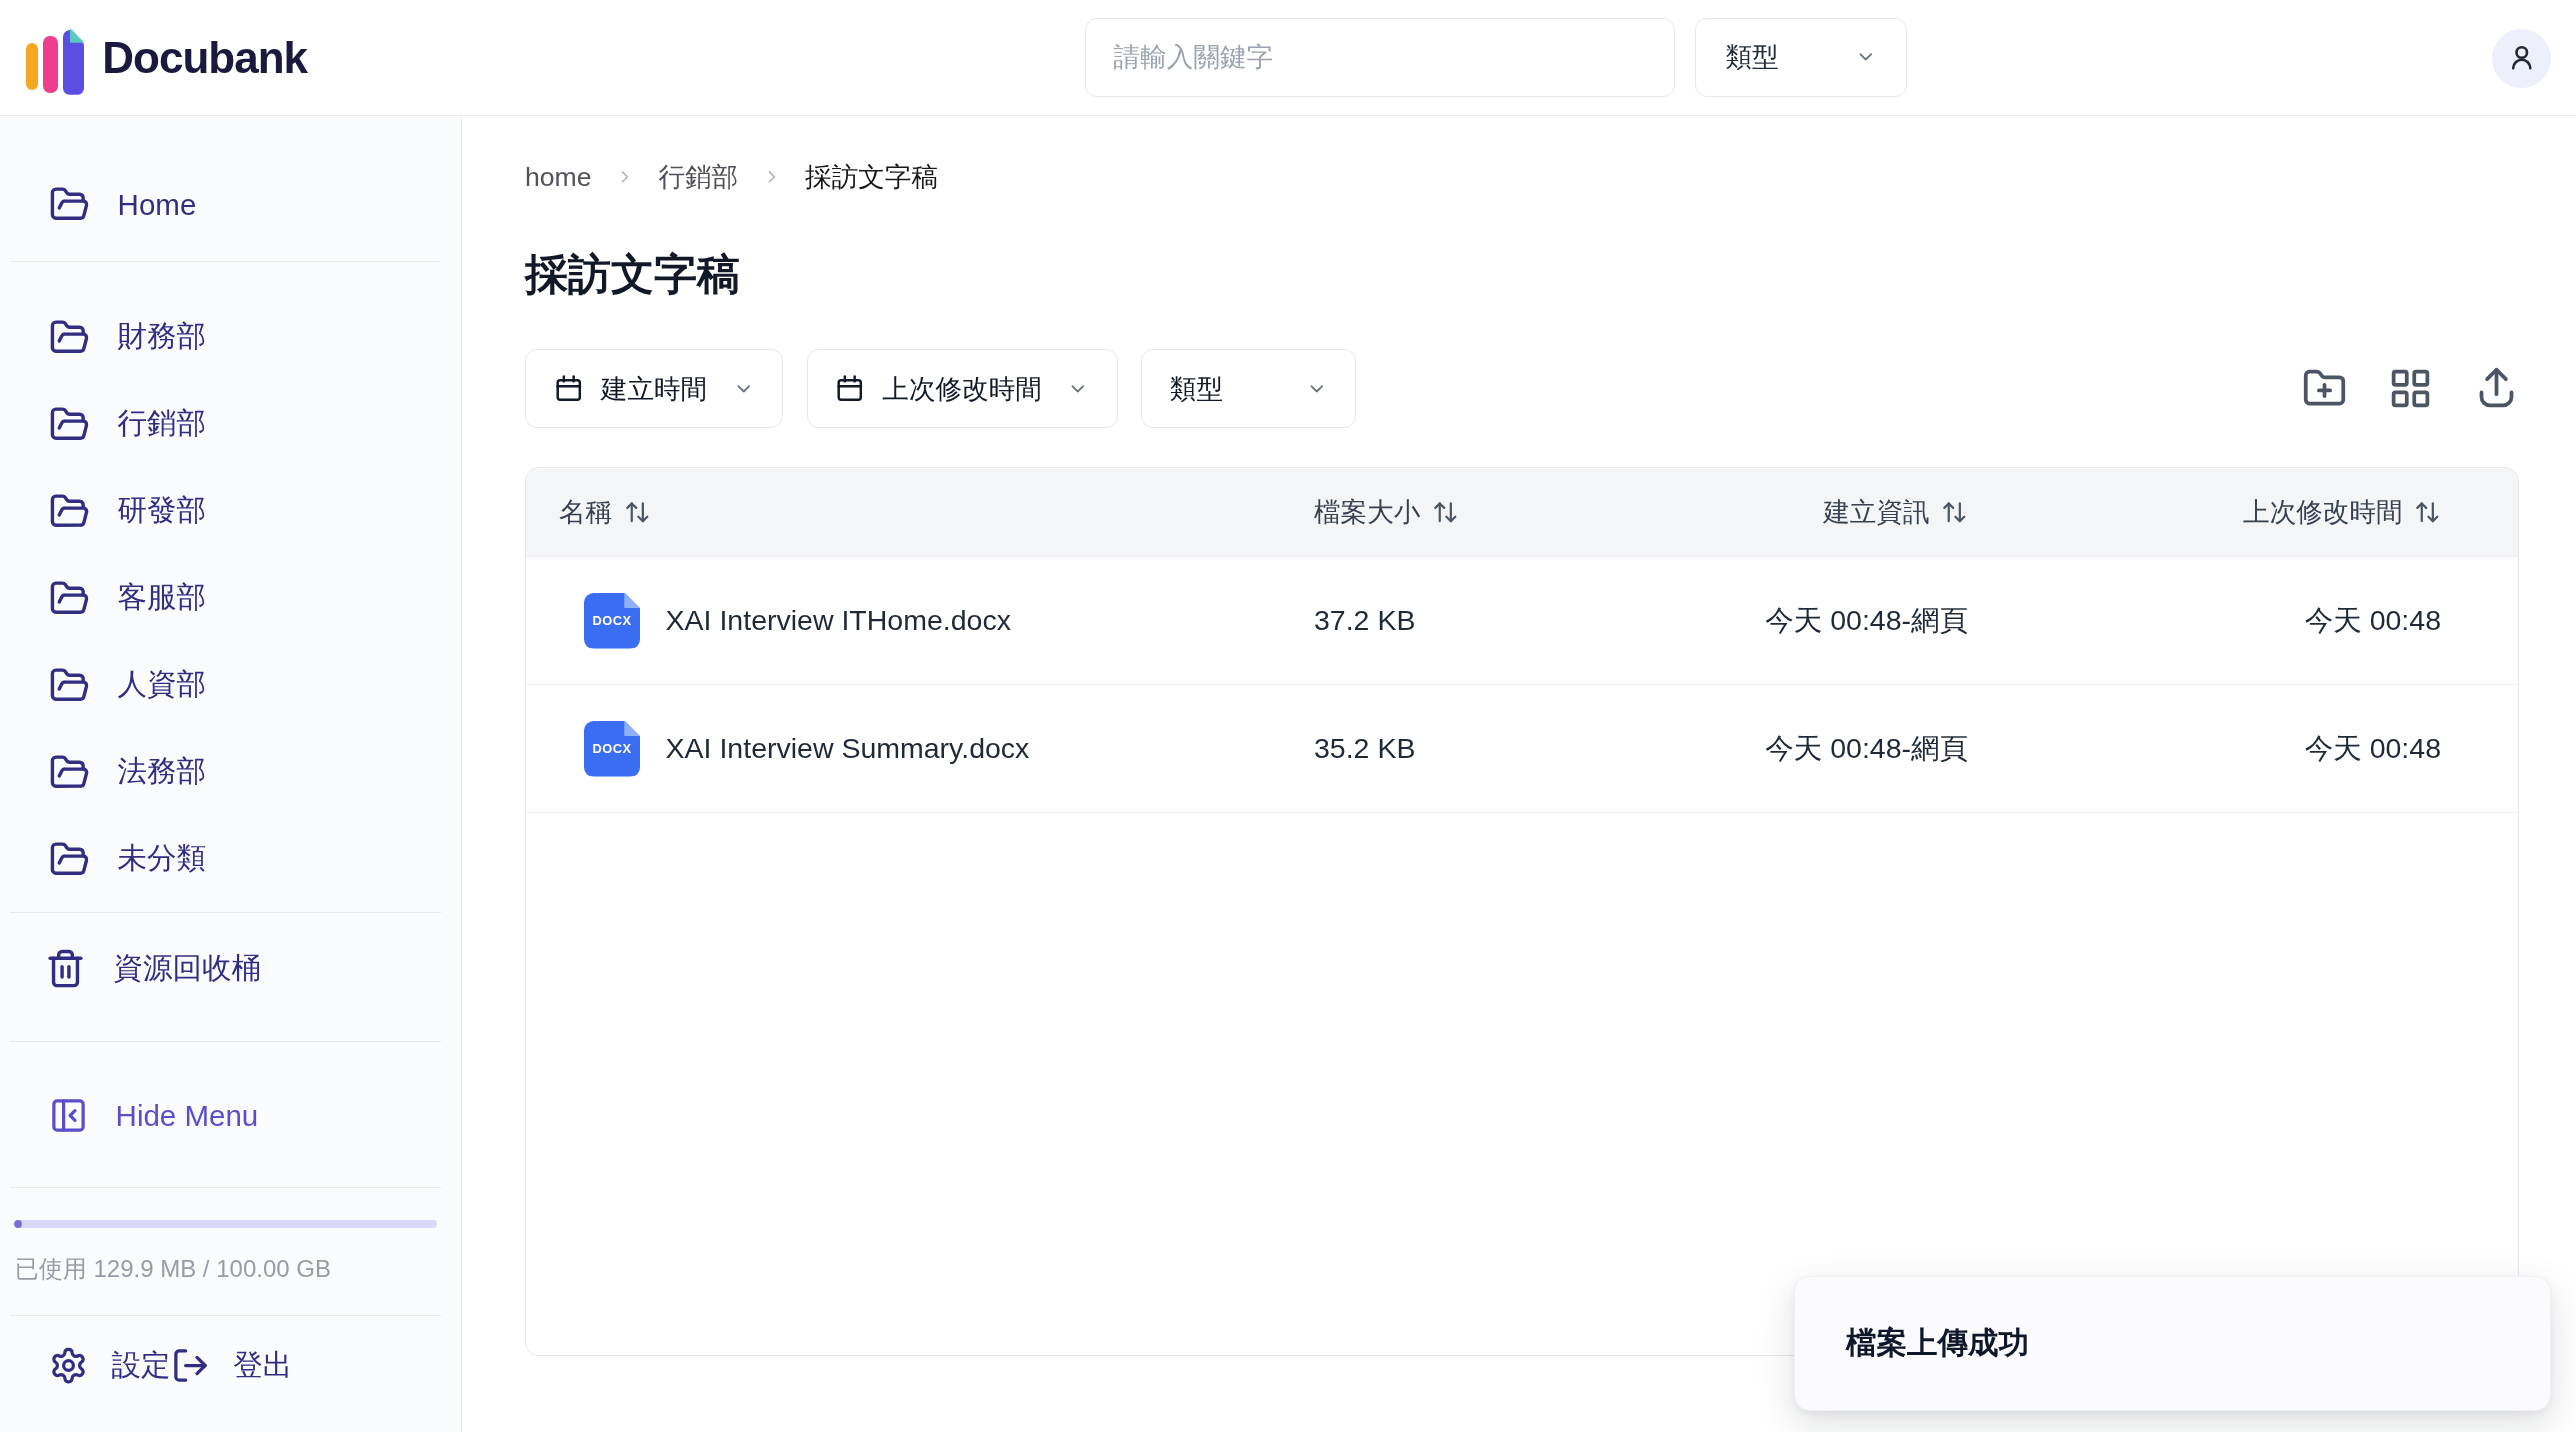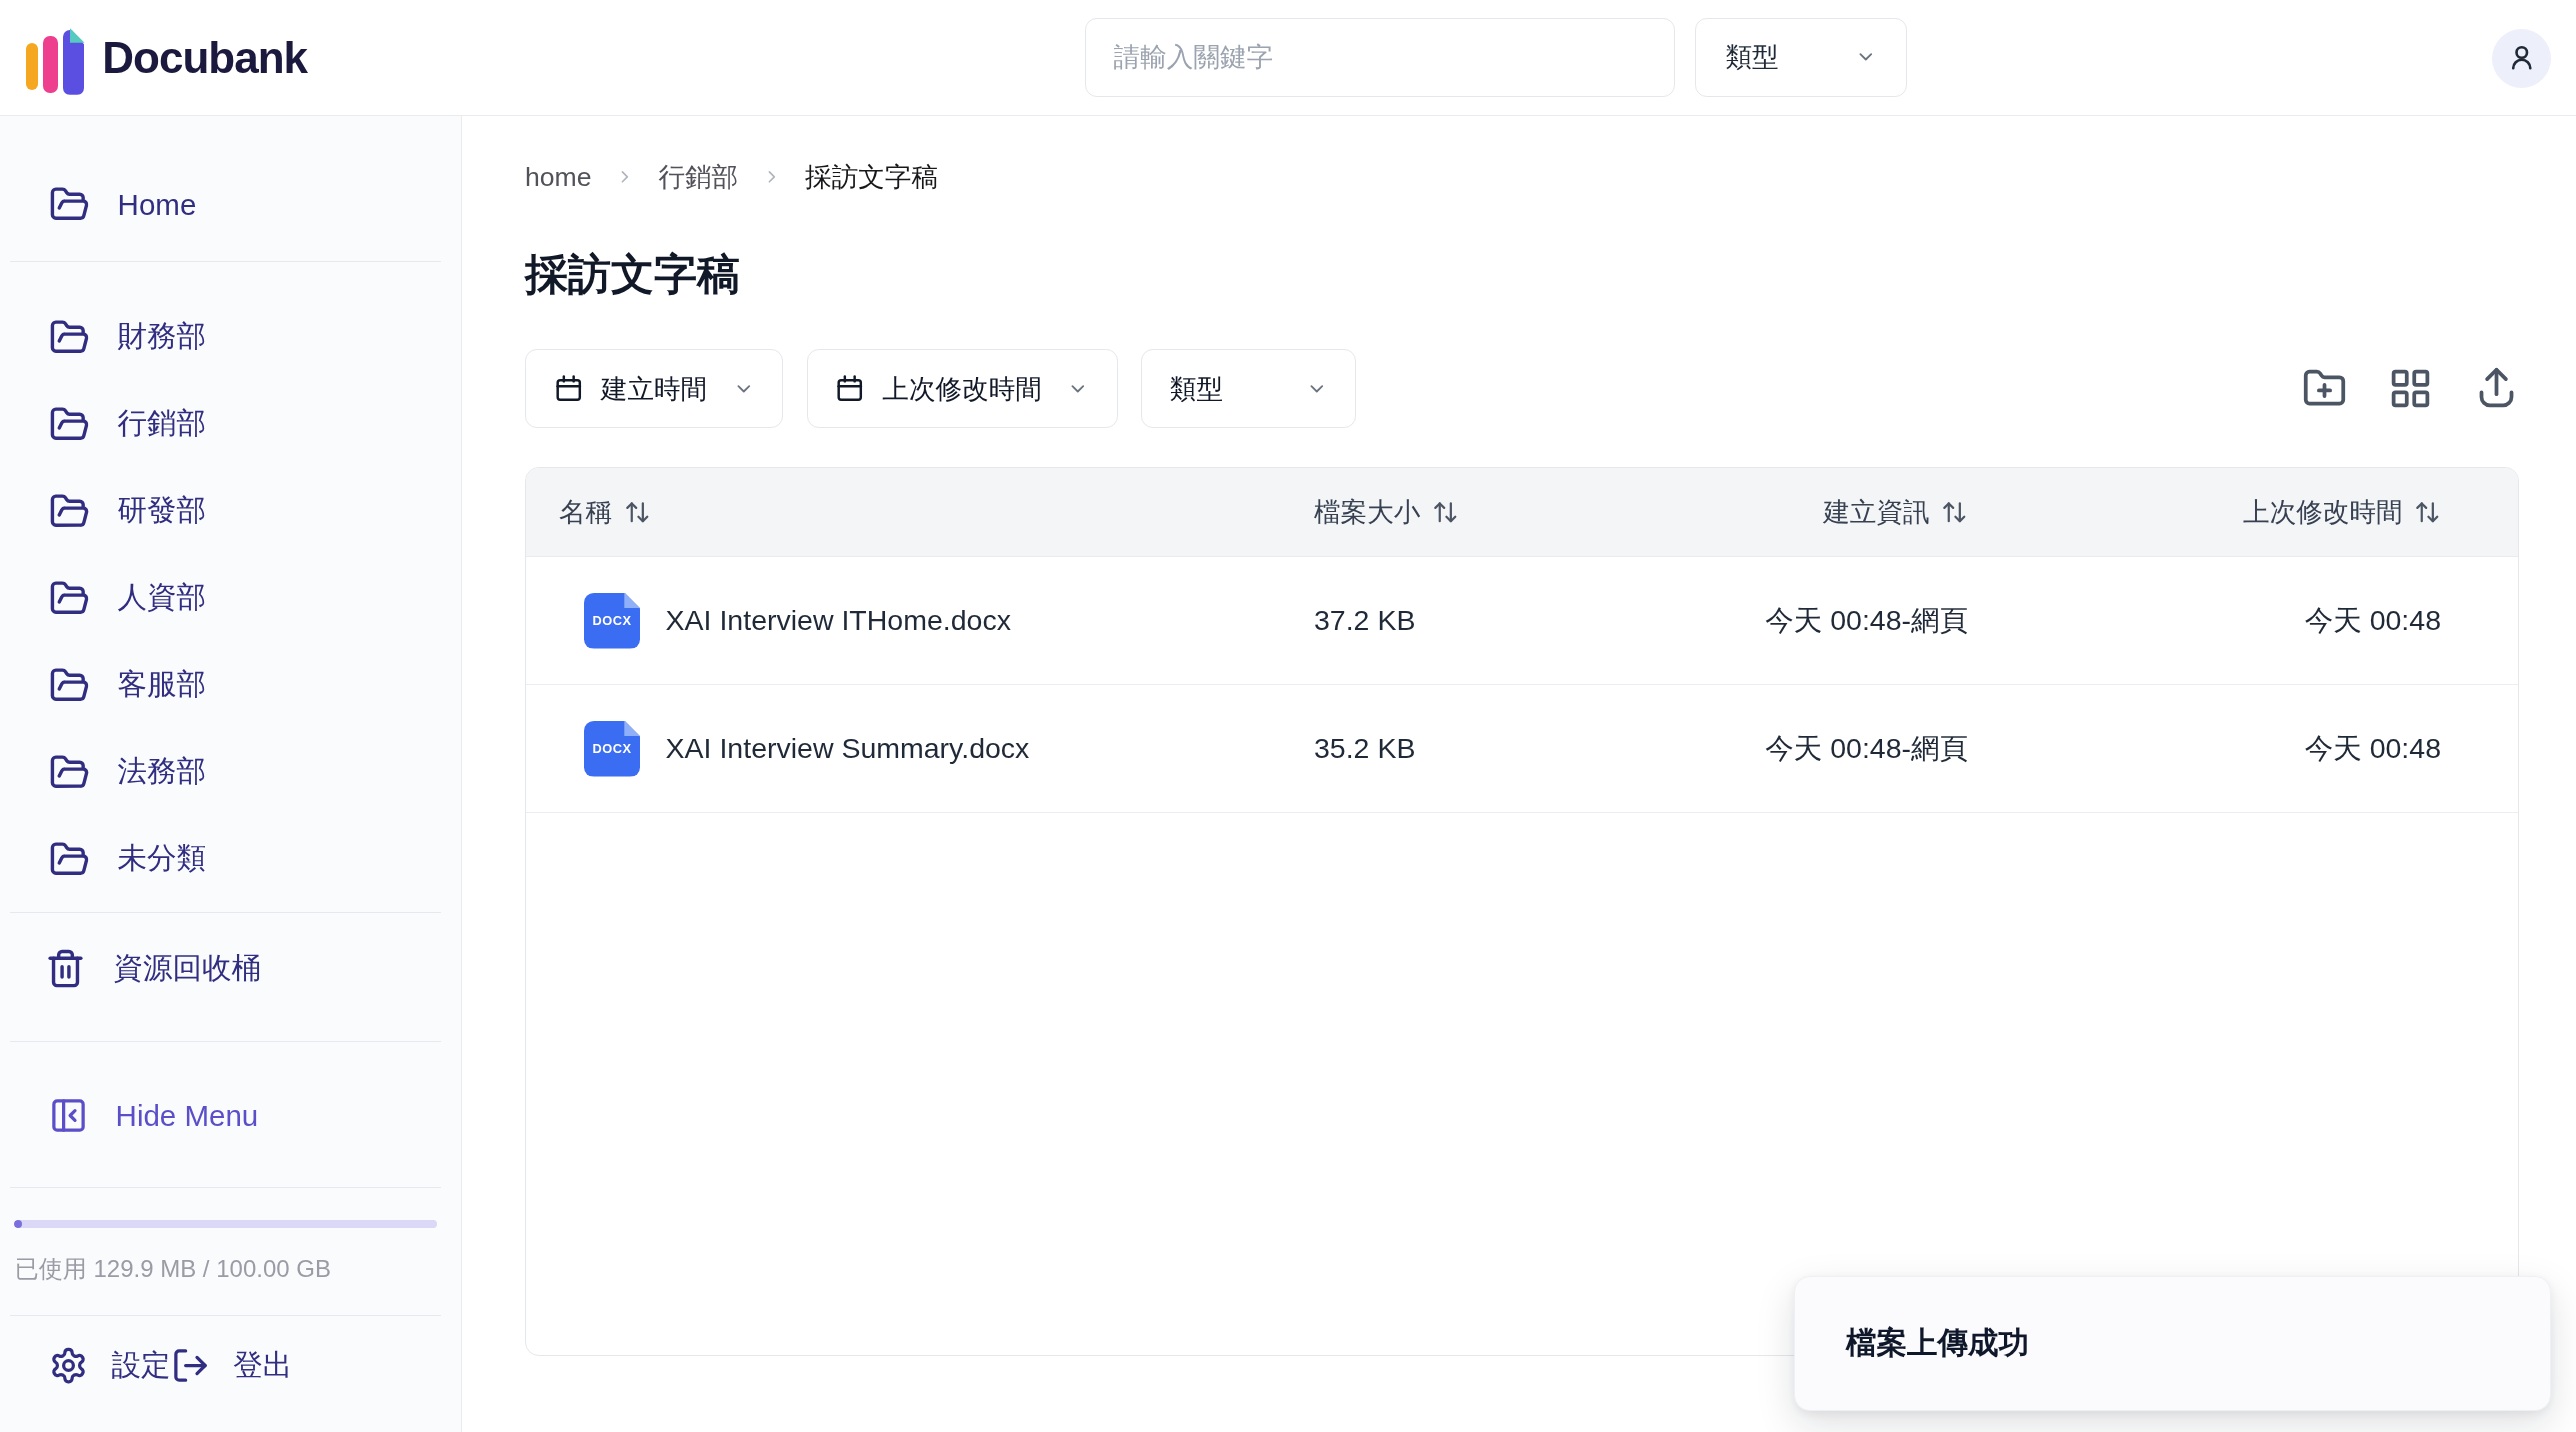--- a/index.html
+++ b/index.html
@@ -192,27 +192,27 @@
     <div class="side-item">
       <svg class="ic" width="41" height="41" viewBox="0 0 24 24" fill="none" stroke="currentColor" stroke-width="2" stroke-linecap="round" stroke-linejoin="round">
           <path d="m6 14 1.45-2.9A2 2 0 0 1 9.24 10H20a2 2 0 0 1 1.94 2.5l-1.55 6a2 2 0 0 1-1.94 1.5H4a2 2 0 0 1-2-2V5a2 2 0 0 1 2-2h3.93a2 2 0 0 1 1.66.9l.82 1.2a2 2 0 0 0 1.66.9H18a2 2 0 0 1 2 2v2"></path>
         </svg>
       <span>研發部</span>
     </div>
     <div class="side-item">
       <svg class="ic" width="41" height="41" viewBox="0 0 24 24" fill="none" stroke="currentColor" stroke-width="2" stroke-linecap="round" stroke-linejoin="round">
           <path d="m6 14 1.45-2.9A2 2 0 0 1 9.24 10H20a2 2 0 0 1 1.94 2.5l-1.55 6a2 2 0 0 1-1.94 1.5H4a2 2 0 0 1-2-2V5a2 2 0 0 1 2-2h3.93a2 2 0 0 1 1.66.9l.82 1.2a2 2 0 0 0 1.66.9H18a2 2 0 0 1 2 2v2"></path>
         </svg>
+      <span>客服部</span>
+    </div>
+    <div class="side-item">
+      <svg class="ic" width="41" height="41" viewBox="0 0 24 24" fill="none" stroke="currentColor" stroke-width="2" stroke-linecap="round" stroke-linejoin="round">
+          <path d="m6 14 1.45-2.9A2 2 0 0 1 9.24 10H20a2 2 0 0 1 1.94 2.5l-1.55 6a2 2 0 0 1-1.94 1.5H4a2 2 0 0 1-2-2V5a2 2 0 0 1 2-2h3.93a2 2 0 0 1 1.66.9l.82 1.2a2 2 0 0 0 1.66.9H18a2 2 0 0 1 2 2v2"></path>
+        </svg>
       <span>人資部</span>
-    </div>
-    <div class="side-item">
-      <svg class="ic" width="41" height="41" viewBox="0 0 24 24" fill="none" stroke="currentColor" stroke-width="2" stroke-linecap="round" stroke-linejoin="round">
-          <path d="m6 14 1.45-2.9A2 2 0 0 1 9.24 10H20a2 2 0 0 1 1.94 2.5l-1.55 6a2 2 0 0 1-1.94 1.5H4a2 2 0 0 1-2-2V5a2 2 0 0 1 2-2h3.93a2 2 0 0 1 1.66.9l.82 1.2a2 2 0 0 0 1.66.9H18a2 2 0 0 1 2 2v2"></path>
-        </svg>
-      <span>客服部</span>
     </div>
     <div class="side-item">
       <svg class="ic" width="41" height="41" viewBox="0 0 24 24" fill="none" stroke="currentColor" stroke-width="2" stroke-linecap="round" stroke-linejoin="round">
           <path d="m6 14 1.45-2.9A2 2 0 0 1 9.24 10H20a2 2 0 0 1 1.94 2.5l-1.55 6a2 2 0 0 1-1.94 1.5H4a2 2 0 0 1-2-2V5a2 2 0 0 1 2-2h3.93a2 2 0 0 1 1.66.9l.82 1.2a2 2 0 0 0 1.66.9H18a2 2 0 0 1 2 2v2"></path>
         </svg>
       <span>法務部</span>
     </div>
     <div class="side-item">
       <svg class="ic" width="41" height="41" viewBox="0 0 24 24" fill="none" stroke="currentColor" stroke-width="2" stroke-linecap="round" stroke-linejoin="round">
           <path d="m6 14 1.45-2.9A2 2 0 0 1 9.24 10H20a2 2 0 0 1 1.94 2.5l-1.55 6a2 2 0 0 1-1.94 1.5H4a2 2 0 0 1-2-2V5a2 2 0 0 1 2-2h3.93a2 2 0 0 1 1.66.9l.82 1.2a2 2 0 0 0 1.66.9H18a2 2 0 0 1 2 2v2"></path>

